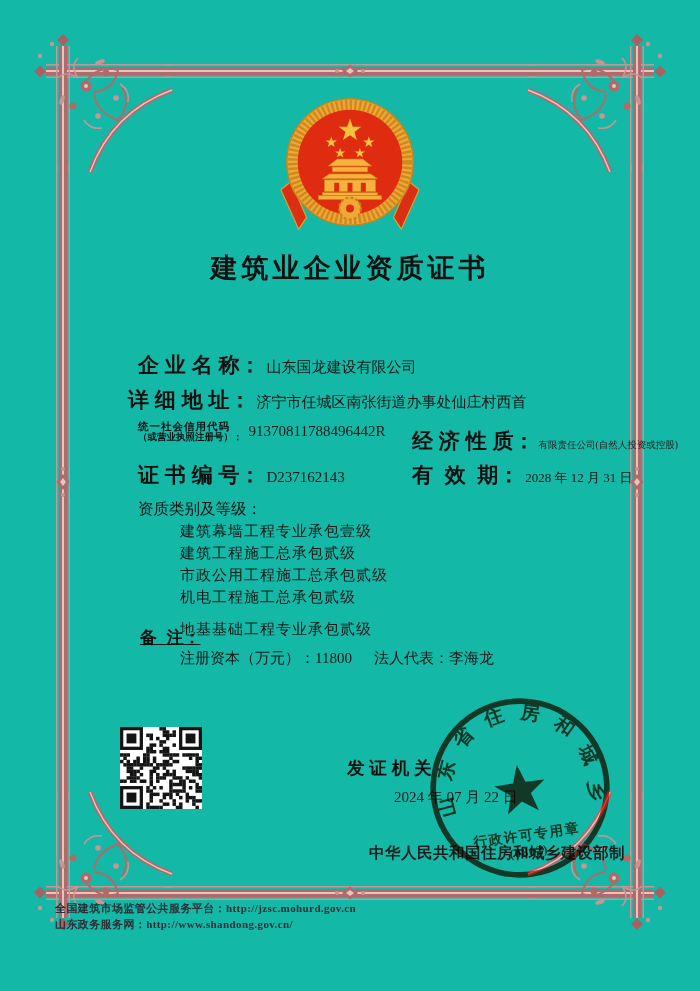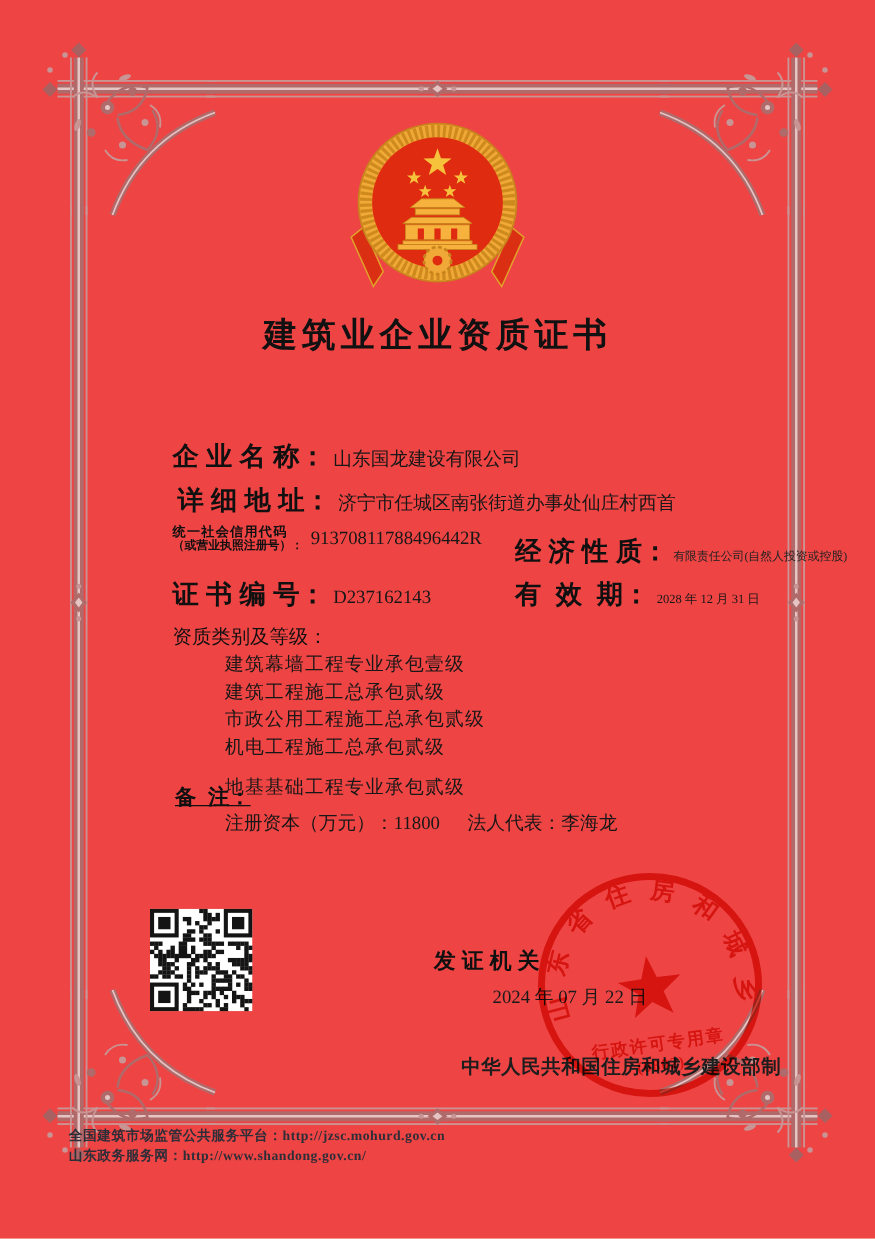--- a/index.html
+++ b/index.html
@@ -1,16 +1,16 @@
 <!DOCTYPE html>
 <html><head>
 <meta charset="utf-8">
 <style>
   html,body{margin:0;padding:0;background:#ffffff;}
-  .cert{position:relative;width:700px;height:991px;background:#ef4444;overflow:hidden;
+  .cert{position:relative;width:700px;height:991px;background:#14b8a6;overflow:hidden;
         font-family:"Liberation Sans","DejaVu Sans",sans-serif;color:#151515;}
   .abs{position:absolute;}
   .frame-svg{left:0;top:0;pointer-events:none;}
   .title{left:0;top:250px;width:700px;text-align:center;font-size:27px;font-weight:700;
          letter-spacing:4px;color:#111;}
   .row{display:flex;align-items:baseline;}
   .label{font-weight:700;font-size:21px;white-space:pre;color:#101010;}
   .label-sm{font-weight:400;font-size:15.5px;white-space:pre;color:#101010;}
   .value{font-family:"Liberation Serif","DejaVu Serif",serif;font-size:15px;color:#171717;
          margin-left:6px;white-space:pre;}
@@ -159,21 +159,21 @@
     </svg>
   </div>
 
   <div class="abs title">建筑业企业资质证书</div>
 
   <div class="abs row" style="left:138px;top:351px;">
     <span class="label">企 业 名 称：</span>
     <span class="value">山东国龙建设有限公司</span>
   </div>
 
-  <div class="abs row" style="left:142px;top:386px;">
+  <div class="abs row" style="left:128px;top:386px;">
     <span class="label">详 细 地 址：</span>
     <span class="value">济宁市任城区南张街道办事处仙庄村西首</span>
   </div>
 
   <div class="abs" style="left:138px;top:420px;display:flex;align-items:center;">
     <span class="credit-label">
       <span class="credit-l1" style="display:block;">统一社会信用代码</span>
       <span class="credit-l2" style="display:block;">（或营业执照注册号）：</span>
     </span>
     <span class="value">91370811788496442R</span>
@@ -184,21 +184,21 @@
     <span class="value-sm">有限责任公司(自然人投资或控股)</span>
   </div>
 
   <div class="abs row" style="left:138px;top:461px;">
     <span class="label">证 书 编 号：</span>
     <span class="value">D237162143</span>
   </div>
 
   <div class="abs row" style="left:412px;top:461px;">
     <span class="label">有  效  期：</span>
-    <span class="value" style="font-size:10px;">2028 年 12 月 31 日</span>
+    <span class="value" style="font-size:13px;">2028 年 12 月 31 日</span>
   </div>
 
   <div class="abs label-sm" style="left:138px;top:499px;">资质类别及等级：</div>
   <div class="qual-item" style="top:522px;">建筑幕墙工程专业承包壹级</div>
   <div class="qual-item" style="top:544px;text-align:right;">建筑工程施工总承包贰级</div>
   <div class="qual-item" style="top:566px;">市政公用工程施工总承包贰级</div>
   <div class="qual-item" style="top:588px;">机电工程施工总承包贰级</div>
   <div class="qual-item" style="top:610px;margin-top:10px;">地基基础工程专业承包贰级</div>
 
   <div class="abs label" style="left:140px;top:626px;font-size:17px;text-decoration:underline;">备  注：</div>

